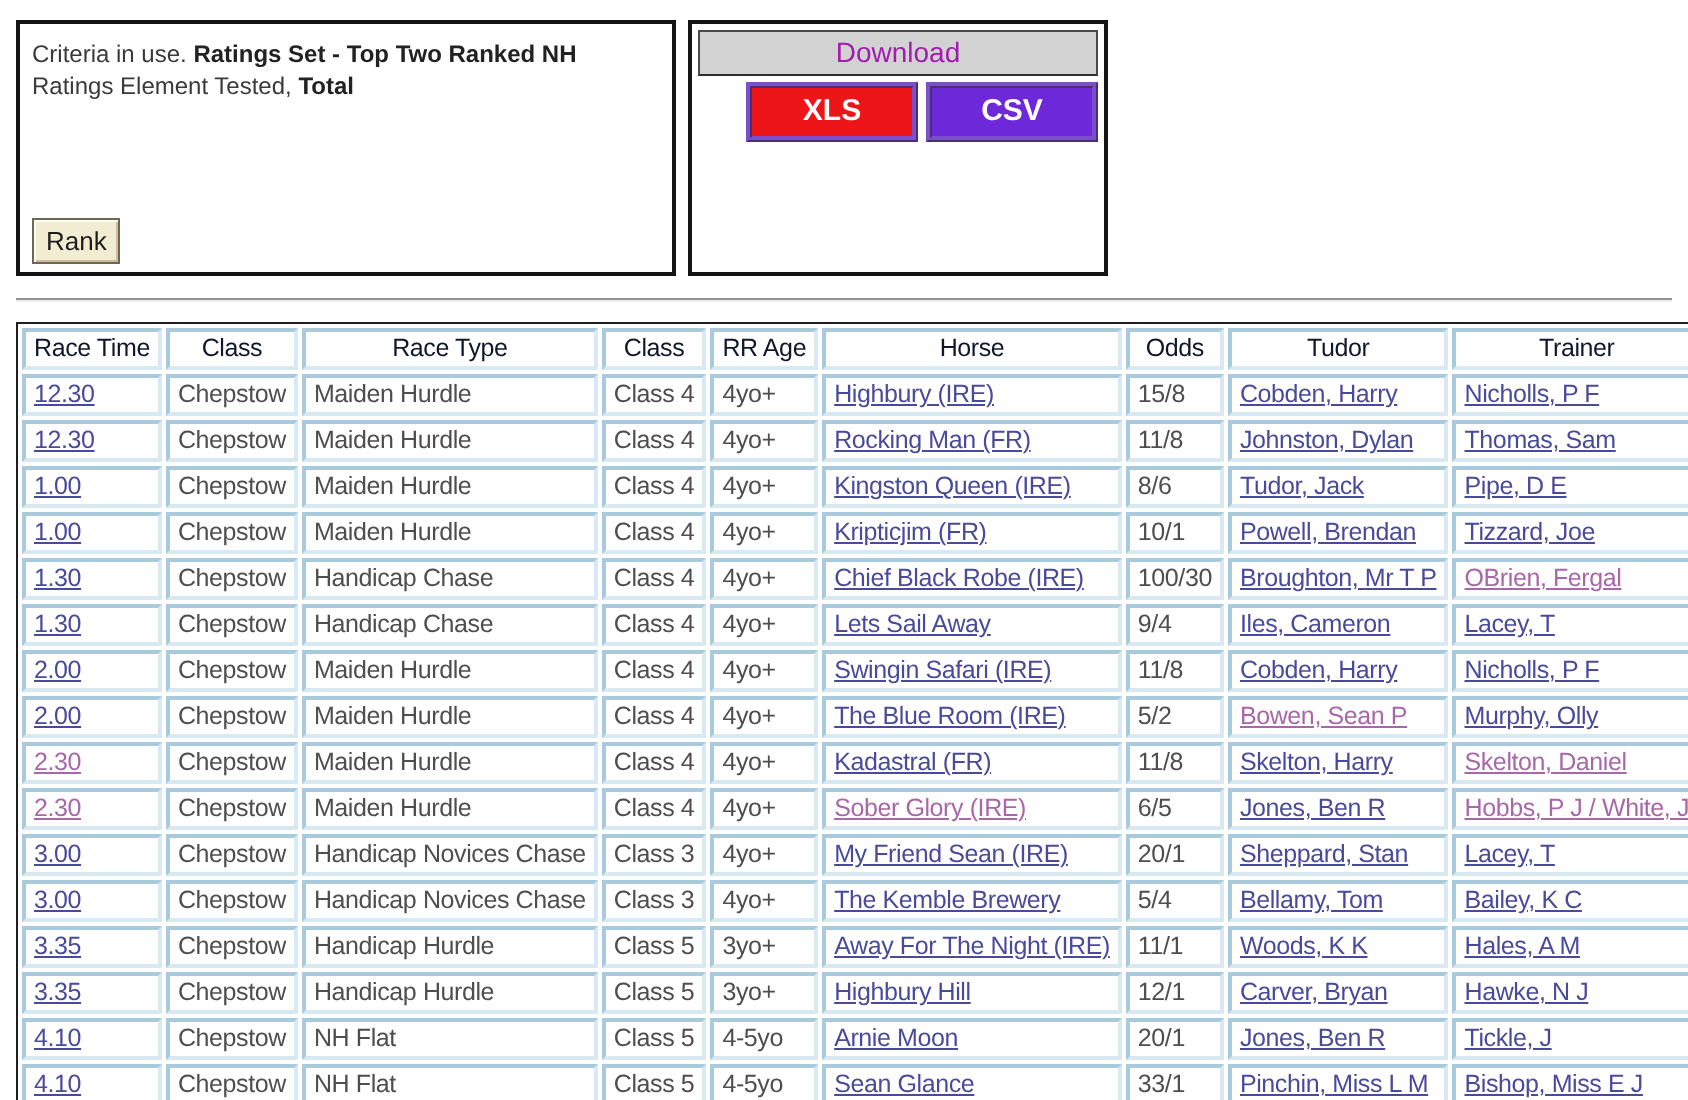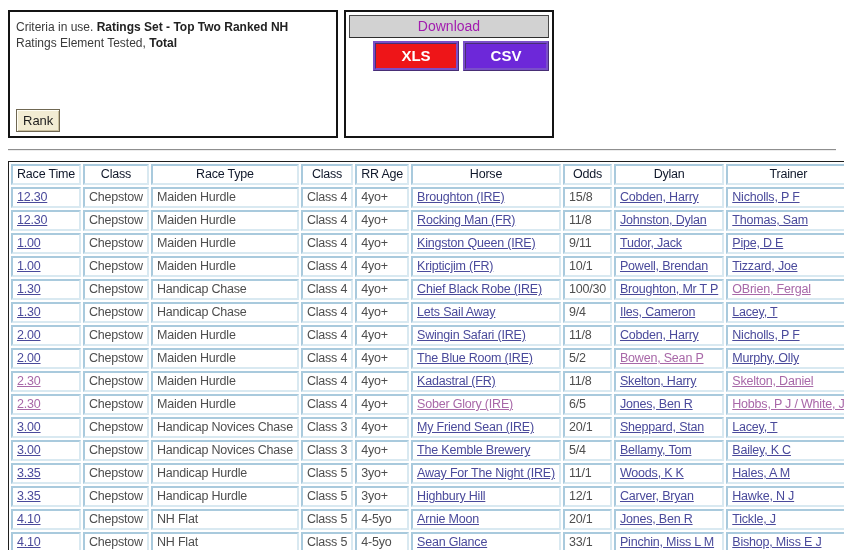--- a/index.html
+++ b/index.html
@@ -142,32 +142,32 @@
   </colgroup>
   <thead>
     <tr>
         <th>Race Time</th>
         <th>Class</th>
         <th>Race Type</th>
         <th>Class</th>
         <th>RR Age</th>
         <th>Horse</th>
         <th>Odds</th>
-        <th>Dylan</th>
+        <th>Tudor</th>
         <th>Trainer</th>
       </tr>
   </thead>
   <tbody>
   <tr>
     <td><a class="lnk">12.30</a></td>
     <td>Chepstow</td>
     <td>Maiden Hurdle</td>
     <td>Class 4</td>
     <td>4yo+</td>
-    <td><a class="lnk">Broughton (IRE)</a></td>
+    <td><a class="lnk">Highbury (IRE)</a></td>
     <td>15/8</td>
     <td><a class="lnk">Cobden, Harry</a></td>
     <td><a class="lnk">Nicholls, P F</a></td>
 
   </tr>
 
   <tr>
     <td><a class="lnk">12.30</a></td>
     <td>Chepstow</td>
     <td>Maiden Hurdle</td>
@@ -180,21 +180,21 @@
 
   </tr>
 
   <tr>
     <td><a class="lnk">1.00</a></td>
     <td>Chepstow</td>
     <td>Maiden Hurdle</td>
     <td>Class 4</td>
     <td>4yo+</td>
     <td><a class="lnk">Kingston Queen (IRE)</a></td>
-    <td>9/11</td>
+    <td>8/6</td>
     <td><a class="lnk">Tudor, Jack</a></td>
     <td><a class="lnk">Pipe, D E</a></td>
 
   </tr>
 
   <tr>
     <td><a class="lnk">1.00</a></td>
     <td>Chepstow</td>
     <td>Maiden Hurdle</td>
     <td>Class 4</td>

